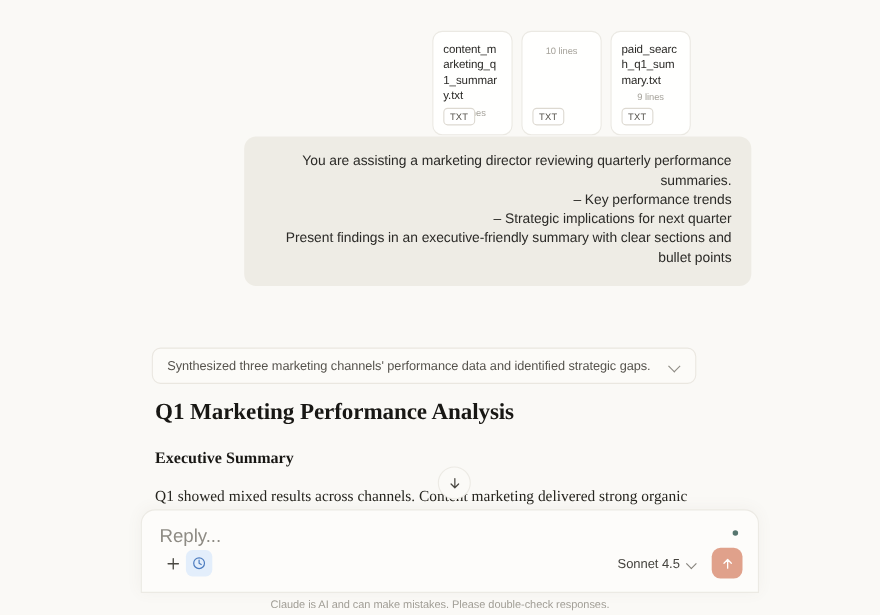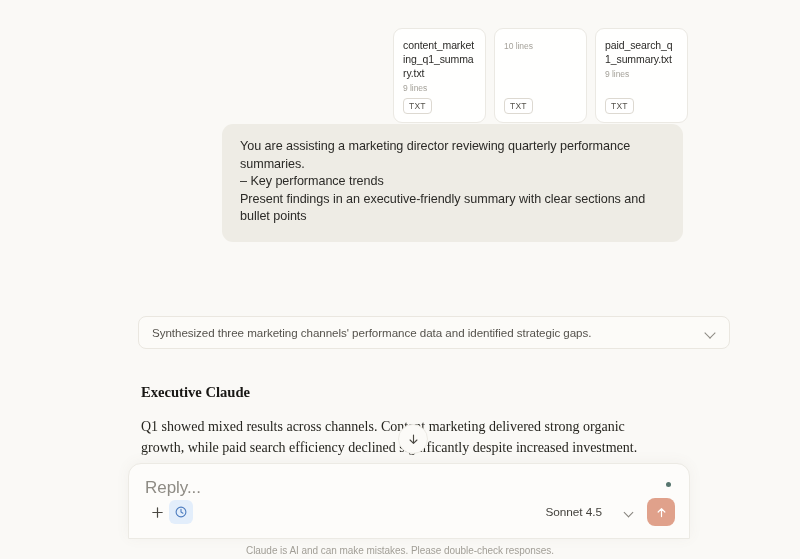--- a/index.html
+++ b/index.html
@@ -19,29 +19,30 @@
 
   
   .attachments {
     position: absolute;
     top: 28px;
     left: 393px;
     display: flex;
     gap: 8px;
   }
   .file-card {
-    width: 93px;
+    width: 73px;
     height: 95px;
     background: #fffffe;
     border: 1px solid #ebe9e3;
     border-radius: 9px;
     padding: 9px 9px 8px 9px;
     display: flex;
     flex-direction: column;
     position: relative;
+    align-items: center;
   }
   .file-name {
     font-size: 10.5px;
     line-height: 14px;
     color: #2b2a27;
     word-break: break-all;
     letter-spacing: -0.1px;
   }
   .file-lines {
     font-size: 8.5px;
@@ -64,34 +65,35 @@
 
   
   .prompt-block {
     position: absolute;
     top: 124px;
     left: 222px;
     width: 461px;
     background: #eeece5;
     border-radius: 11px;
     padding: 14px 18px 16px 18px;
+    text-align: right;
   }
   .prompt-line {
     font-size: 12.6px;
     line-height: 17.6px;
     color: #2b2a27;
     letter-spacing: -0.05px;
   }
 
   
   .summary-bar {
     position: absolute;
     top: 316px;
     left: 138px;
-    width: 592px;
+    width: 495px;
     height: 33px;
     background: #fcfbf8;
     border: 1px solid #eae7e0;
     border-radius: 8px;
     display: flex;
     align-items: center;
     padding: 0 13px;
   }
   .summary-text {
     flex: 1;
@@ -203,21 +205,21 @@
     display: flex;
     align-items: center;
     justify-content: center;
     border-radius: 6px;
   }
   .icon-btn.active { background: #e3eefb; }
   .spacer { flex: 1; }
   .model-sel {
     display: flex;
     align-items: center;
-    gap: 22px;
+    gap: 6px;
     font-size: 11.8px;
     color: #44423d;
     margin-right: 14px;
     letter-spacing: -0.05px;
   }
   .chev-sm {
     width: 9px; height: 9px; position: relative;
   }
   .chev-sm::before {
     content: "";
@@ -269,30 +271,32 @@
     <div class="file-name">paid_search_q1_summary.txt</div>
     <div class="file-lines">9 lines</div>
     <div class="file-badge">TXT</div>
   </div>
 
 </div>
 
 <div class="prompt-block">
   <div class="prompt-line">You are assisting a marketing director reviewing quarterly performance summaries.</div>
   <div class="prompt-line">– Key performance trends</div>
+  <div class="prompt-line">– Strategic implications for next quarter</div>
   <div class="prompt-line">Present findings in an executive-friendly summary with clear sections and bullet points</div>
 </div>
 
 <div class="summary-bar">
   <div class="summary-text">Synthesized three marketing channels' performance data and identified strategic gaps.</div>
   <div class="chev"></div>
 </div>
 
 <div class="response">
-  <div class="h2">Executive Claude</div>
+  <div class="h1">Q1 Marketing Performance Analysis</div>
+  <div class="h2">Executive Summary</div>
   <div class="body-p">Q1 showed mixed results across channels. Content marketing delivered strong organic growth, while paid search efficiency declined significantly despite increased investment.</div>
 </div>
 
 <div class="scroll-btn">
   <svg width="13" height="13" viewBox="0 0 16 16">
     <path d="M8 2.5 L8 12.5 M3.8 8.6 L8 12.8 L12.2 8.6" fill="none" stroke="#4a4842" stroke-width="1.4" stroke-linecap="round" stroke-linejoin="round"></path>
   </svg>
 </div>
 
 <div class="composer">

